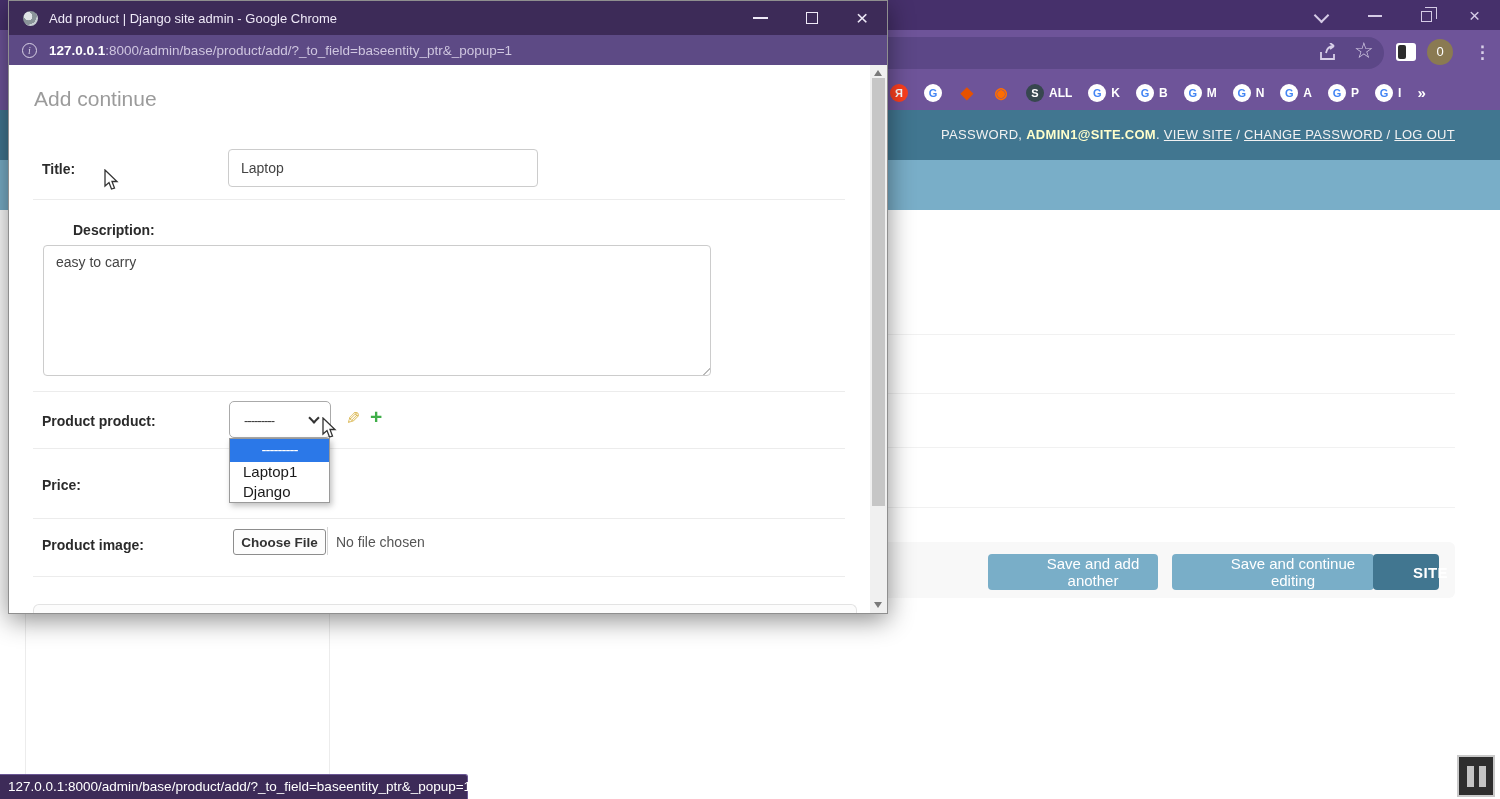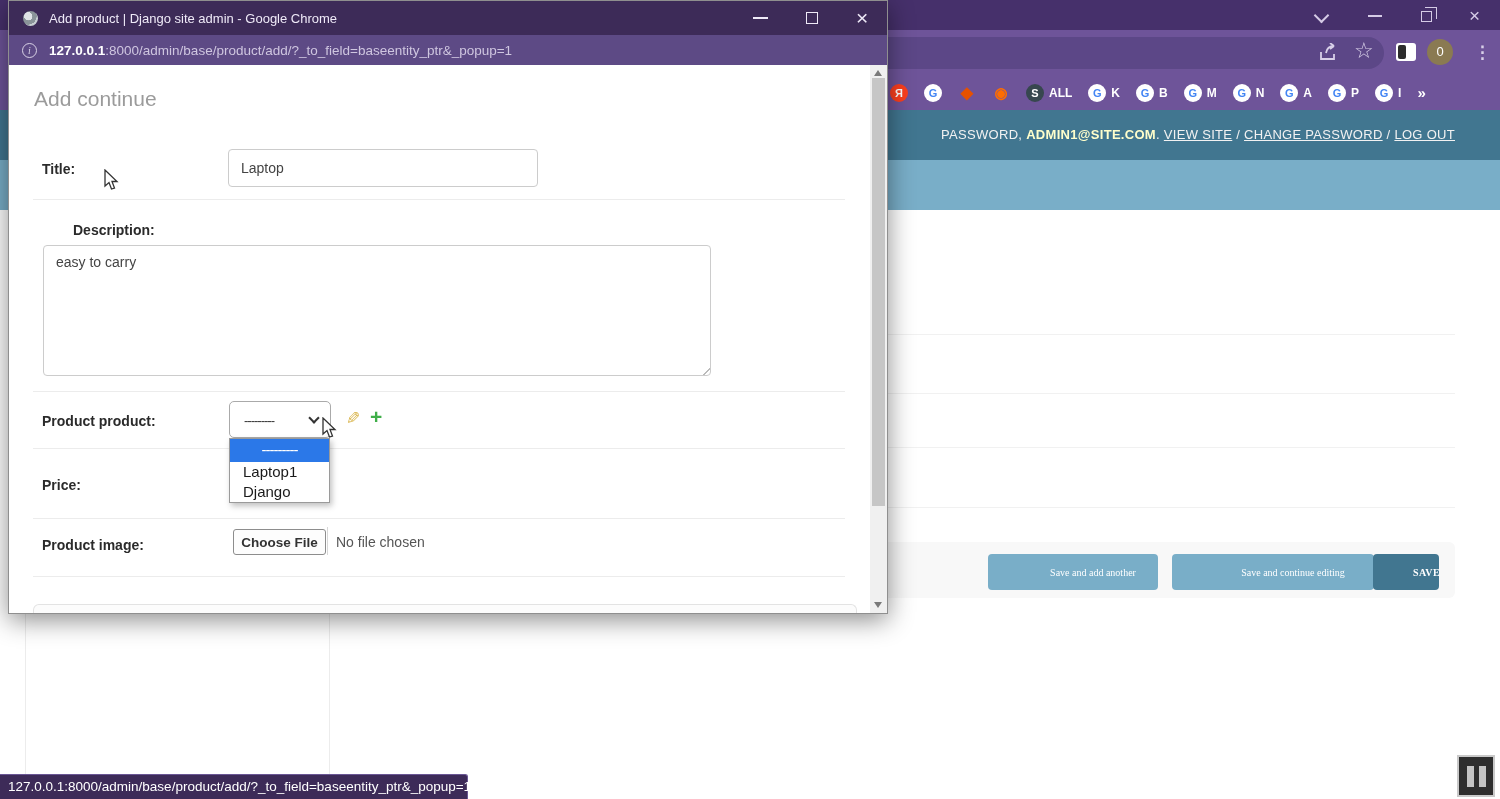--- a/index.html
+++ b/index.html
@@ -12,21 +12,21 @@
   .bg-toolbar { position:absolute; left:0; top:30px; right:0; height:45px; background:#6e5499; }
   .bg-addresspill { position:absolute; left:20px; top:7px; width:1364px; height:32px; border-radius:16px; background:#5c4787; }
   .bg-bookmarks { position:absolute; left:0; top:75px; right:0; height:35px; background:#6e5499; display:flex; align-items:center; gap:16px; padding-left:890px; }
   .bg-welcome { position:absolute; left:0; top:110px; right:0; height:50px; background:#417690; color:#f2f2f2; font-size:13px; letter-spacing:.3px; line-height:50px; text-align:right; padding-right:45px; white-space:pre; }
   .bg-welcome b { color:#ffffcc; font-weight:bold; }
   .bg-welcome a { color:#f2f2f2; text-decoration:underline; cursor:pointer; }
   .bg-breadcrumbs { position:absolute; left:0; top:160px; right:0; height:50px; background:#79aec8; }
   .bg-content { position:absolute; left:0; top:210px; right:0; bottom:0; background:#fff; }
   .bg-hr { position:absolute; left:20px; width:1435px; height:1px; background:#f1f1f1; }
   .bg-footerpanel { position:absolute; left:28px; top:332px; width:1427px; height:56px; background:#f8f8f8; border-radius:6px; }
-  .btn { position:absolute; top:344px; height:36px; border:none; border-radius:4px; background:#79aec8; color:#fff; font-family:Liberation Serif, serif; font-size:10px; cursor:pointer;padding-left:40px; }
+  .btn { position:absolute; top:344px; height:36px; border:none; border-radius:4px; background:#79aec8; color:#fff; font-family:Liberation Sans, sans-serif; font-size:15px; cursor:pointer;padding-left:40px; }
   .btn-default { background:#417690; font-weight:bold; letter-spacing:.4px; }
   .bg-belowbox { position:absolute; left:25px; top:403px; width:305px; height:162px; border-left:1px solid #ececec; border-right:1px solid #ececec; background:#fff; }
 
   
   .wc { position:absolute; color:#d5cbe6; }
   .chev-down { width:11px; height:11px; border-right:2px solid #d5cbe6; border-bottom:2px solid #d5cbe6; transform:rotate(45deg); }
   .min-bar { width:14px; height:2px; background:#d5cbe6; }
   .restore-ic { width:11px; height:11px; border:1.5px solid #d5cbe6; background:transparent; }
   .restore-ic:before { content:""; position:absolute; left:3px; top:-5px; width:11px; height:11px; border:1.5px solid #d5cbe6; border-left:none; border-bottom:none; }
   .close-x { font-size:19px; line-height:19px; }
@@ -175,21 +175,21 @@
   <div class="bg-breadcrumbs"></div>
 
   <div class="bg-content">
     <div class="bg-hr" style="top:124px;"></div>
     <div class="bg-hr" style="top:183px;"></div>
     <div class="bg-hr" style="top:237px;"></div>
     <div class="bg-hr" style="top:297px;"></div>
     <div class="bg-footerpanel"></div>
     <button class="btn" style="left:988px; width:170px;">Save and add another</button>
     <button class="btn" style="left:1172px; width:202px;">Save and continue editing</button>
-    <button class="btn btn-default" style="left:1373px; width:66px;">SAVE</button>
+    <button class="btn btn-default" style="left:1373px; width:66px;">SITE</button>
     <div class="bg-belowbox"></div>
   </div>
 </div>
 
 <div class="popup">
   <div class="pp-titlebar">
     <div class="pp-favicon"></div>
     <div class="pp-title">Add product | Django site admin - Google Chrome</div>
     <div class="pp-min"></div>
     <div class="pp-max"></div>

